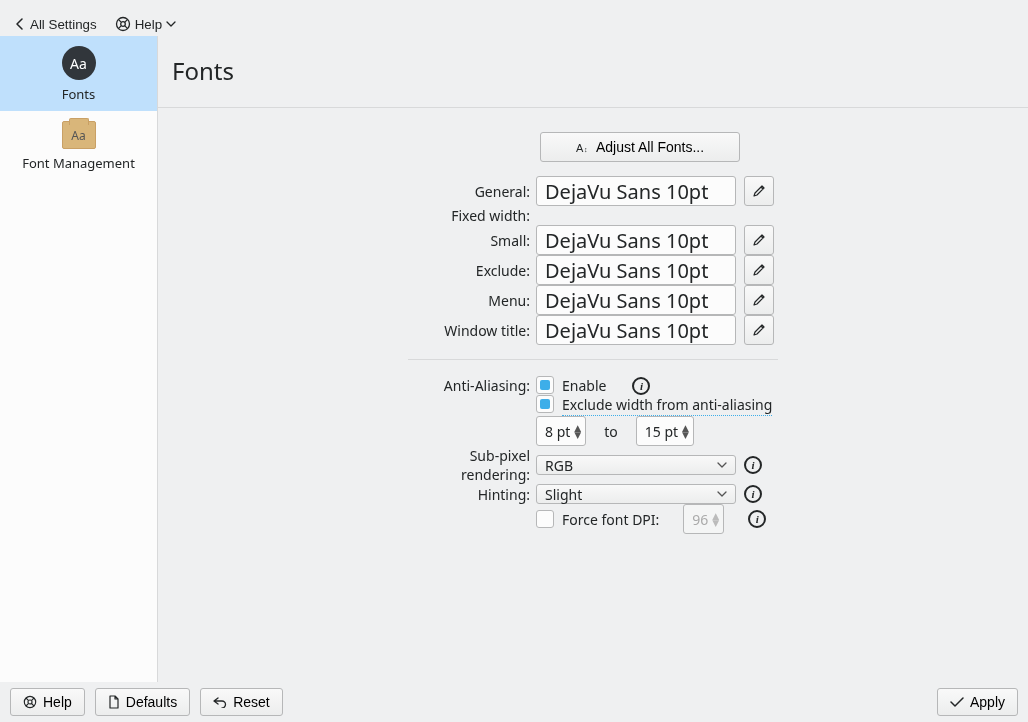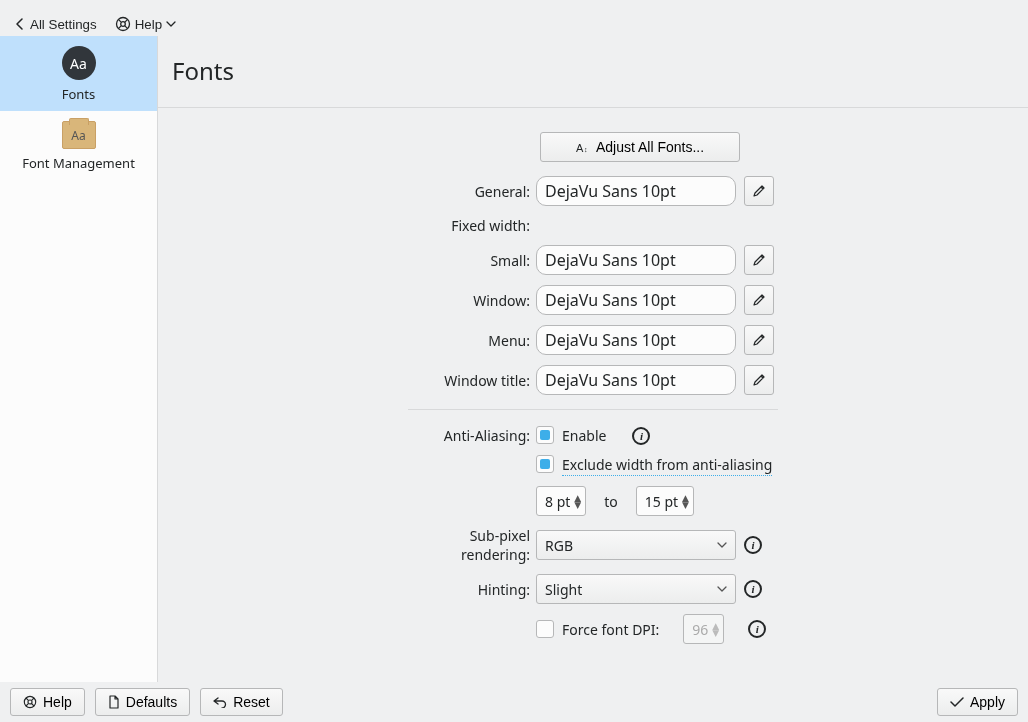--- a/index.html
+++ b/index.html
@@ -82,21 +82,20 @@
     border-bottom: 1px solid #d8d9da;
     margin: 0 0 24px 0;
   }
 
   .form-block {
     width: 370px;
     margin: 0 auto;
   }
   .form-row {
     display:flex; align-items:center;
-    margin-bottom: 10px;
   }
   .form-label {
     width: 128px;
     text-align: right;
     padding-right: 6px;
   }
   .form-control-wrap {
     display:flex; align-items:center; gap:8px;
   }
 
@@ -108,25 +107,25 @@
     background: linear-gradient(#f9f9f9,#eceded);
     padding: 0 14px;
     font-size: 14px;
     cursor: default;
   }
   .btn.icon-only { width: 30px; padding:0; }
 
   .field {
     height: 30px;
     width: 200px;
-    border: 1px solid #b6b7b8; border-radius: 10px;
+    border: 1px solid #b6b7b8; border-radius: 3px;
     background: #fcfcfc;
     padding: 0 8px;
     display:flex; align-items:center;
-    font-size: 16px;
+    font-size: 20px;
   }
   .field.mono { font-family: "DejaVu Sans Mono", monospace; }
 
   .separator {
     border: none; border-top: 1px solid #d8d9da;
     margin: 14px 0 16px;
   }
 
   .checkbox {
     width: 18px; height: 18px;
@@ -144,21 +143,21 @@
   .spin {
     height: 30px; border:1px solid #b6b7b8; border-radius:3px;
     background:#fcfcfc; display:inline-flex; align-items:center;
     padding: 0 4px 0 8px; gap:4px;
   }
   .spin.disabled { color:#aaa; background:#f4f5f5; }
   .spin .spinbtns { display:flex; flex-direction:column; line-height:7px; font-size:9px; color:#555;}
   .spin.disabled .spinbtns { color:#bbb; }
 
   .select {
-    height: 30px; width:200px; border:1px solid #b6b7b8; border-radius:3px;
+    height: 20px; width:200px; border:1px solid #b6b7b8; border-radius:3px;
     background: linear-gradient(#f9f9f9,#eceded);
     display:flex; align-items:center; justify-content:space-between;
     padding: 0 8px;
   }
   .chev { font-size:10px; color:#555; }
 
   .info-icon {
     width:18px;height:18px;border:2px solid #232627;border-radius:50%;
     display:inline-flex;align-items:center;justify-content:center;
     font-size:11px;font-weight:bold; font-style: italic; font-family: serif;
@@ -263,21 +262,21 @@
               <button class="btn icon-only">
                 <span class="icon">
                   <svg width="14" height="14" viewBox="0 0 14 14">
                     <path d="M2 12 l1 -3 l7 -7 l2 2 l-7 7 z M9 3 l2 2" stroke="#232627" stroke-width="1.2" fill="none" stroke-linejoin="round"></path>
                   </svg>
                 </span>
               </button>
             </div>
           </div>
           <div class="form-row">
-            <div class="form-label">Window:</div>
+            <div class="form-label">Exclude:</div>
             <div class="form-control-wrap">
               <div class="field">DejaVu Sans 10pt</div>
               <button class="btn icon-only">
                 <span class="icon">
                   <svg width="14" height="14" viewBox="0 0 14 14">
                     <path d="M2 12 l1 -3 l7 -7 l2 2 l-7 7 z M9 3 l2 2" stroke="#232627" stroke-width="1.2" fill="none" stroke-linejoin="round"></path>
                   </svg>
                 </span>
               </button>
             </div>

